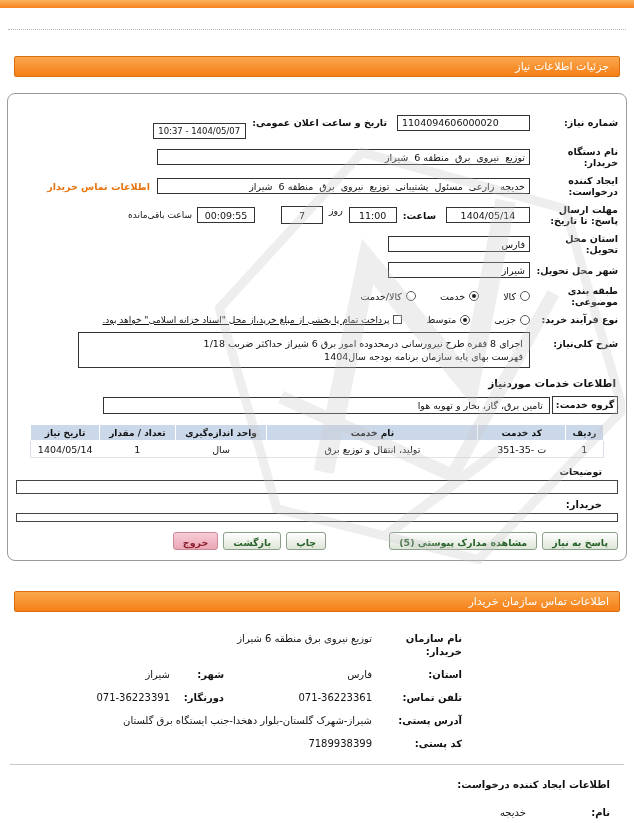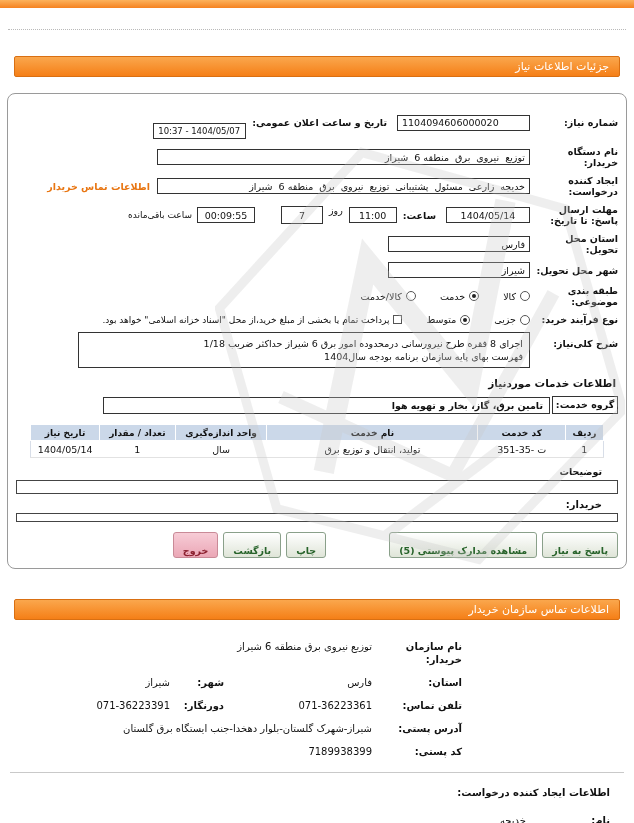--- a/index.html
+++ b/index.html
@@ -50,53 +50,53 @@
   .radio {
     width: 10px; height: 10px; border: 1px solid #555; border-radius: 50%;
     margin-left: 4px; background: #fff; position: relative; flex: 0 0 10px;
   }
   .radio.checked::after {
     content: ""; position: absolute; top: 2px; left: 2px;
     width: 4px; height: 4px; border-radius: 50%; background: #222;
   }
   .checkbox { width: 9px; height: 9px; border: 1px solid #555; background: #fff; margin-left: 4px; flex: 0 0 9px; }
   .rlabel { font-size: 9.5px; }
-  .treasury-text { font-size: 9px; }
+  .treasury-text { font-size: 9px; text-decoration: underline; }
   .desc-box {
     width: 452px; border: 1px solid #333; background: #fff;
     padding: 4px 6px; font-size: 9.5px; line-height: 13px; text-align: right;
   }
   .svc-title { font-size: 10.5px; font-weight: bold; margin: 9px 2px 7px; }
   .grp-label {
     flex: 0 0 66px; border: 1px solid #333; height: 18px; line-height: 15px;
     font-weight: bold; font-size: 9.5px; text-align: center; background: #fff;
   }
   .grp-value {
     width: 447px; border: 1px solid #333; height: 17px; line-height: 15px;
-    font-size: 9.5px; padding: 0 6px; text-align: right; margin-right: 2px; background: #fff; font-weight: bold;
+    font-size: 9.5px; padding: 0 6px; text-align: right; margin-right: 2px; background: #fff;
   }
   table.svc { margin: 10px 14px 4px; border-collapse: collapse; width: calc(100% - 28px); border: 1px solid #d8dee8; }
   table.svc th {
     background: #cbd8e9; font-size: 9px; font-weight: bold;
     border: 1px solid #fff; height: 16px; padding: 1px 2px;
   }
   table.svc td {
     font-size: 9.5px; text-align: center; height: 17px; background: #fff;
     border-bottom: 1px solid #e2e2e2; padding: 1px 2px;
   }
   .notes-label { font-size: 9.5px; font-weight: bold; margin: 8px 16px 3px 0; }
   .notes-input { display: block; width: 100%; height: 14px; border: 1px solid #444; background: #fff; }
   .buyer-label { font-size: 10px; font-weight: bold; margin: 5px 16px 3px 0; }
   .buyer-input { display: block; width: 100%; height: 9px; border: 1px solid #444; background: #fff; }
   .btn-row { display: flex; align-items: center; margin-top: 10px; gap: 5px; }
   .btn {
     height: 18px; border: 1px solid #8aa08a; border-radius: 3px;
     background: linear-gradient(#ffffff, #dfe5d8);
     color: #27632a; font-weight: bold; font-size: 9.5px;
-    padding: 12px 9px; font-family: inherit; cursor: pointer; white-space: nowrap;
+    padding: 4px 9px; font-family: inherit; cursor: pointer; white-space: nowrap;
   }
   .btn-docs { margin-left: 58px; }
   .btn-exit { background: linear-gradient(#f7ccd6, #eba7b6); border-color: #c98a97; color: #8c2130; }
   .obar.bar2 { margin-top: 30px; }
   .contact { padding: 20px 172px 0 8px; font-size: 10px; }
   .crow { display: flex; margin-bottom: 10px; line-height: 13px; }
   .cl  { flex: 0 0 90px; font-weight: bold; }
   .cv  { flex: 0 0 148px; }
   .cl2 { flex: 0 0 54px; font-weight: bold; }
   .cv2 { flex: 1; }

